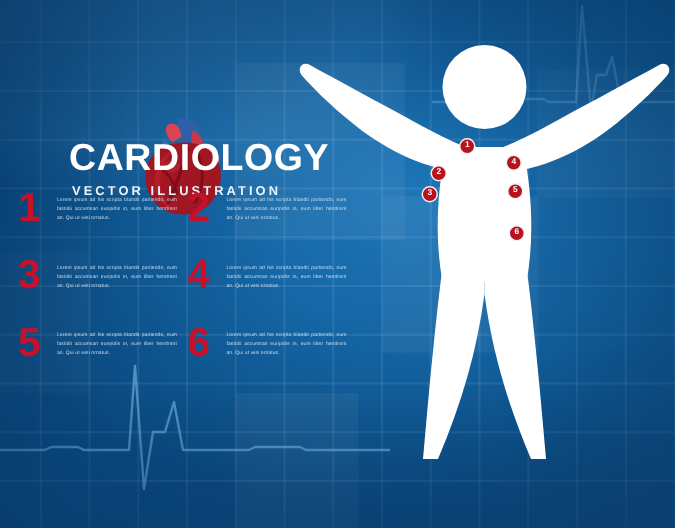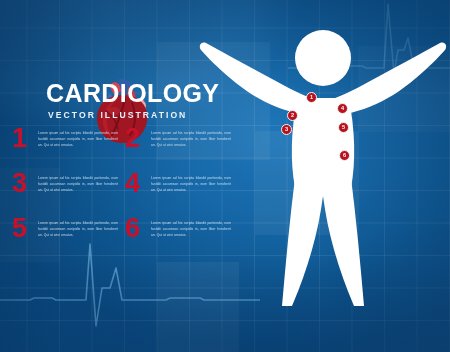--- a/index.html
+++ b/index.html
@@ -46,21 +46,21 @@
   .sw-br{right:-170px;bottom:-200px;width:480px;height:330px;border-radius:100% 0 0 0;
          background:linear-gradient(330deg, rgba(150,205,242,.16), rgba(150,205,242,0) 68%);}
   .dark-br{right:-60px;bottom:-120px;width:380px;height:250px;border-radius:100% 0 0 0;
          background:linear-gradient(330deg, rgba(8,48,90,.40), rgba(8,48,90,0) 70%);}
 
   .ecg{position:absolute;pointer-events:none;}
   .ecg-bl{left:-10px;top:238px;width:270px;height:95px;opacity:.75;}
   .ecg-tr{left:288px;top:-6px;width:175px;height:86px;opacity:.55;}
 
   
-  .title-wrap{position:absolute;left:46px;top:81px;width:180px;}
+  .title-wrap{position:absolute;left:46px;top:93px;width:180px;}
   .title{
     color:#ffffff;font-size:25px;font-weight:bold;letter-spacing:.4px;
     line-height:1;margin:0;white-space:nowrap;
   }
   .subtitle{
     color:#e8f2fb;font-size:8.6px;font-weight:bold;letter-spacing:2.05px;
     margin:4px 0 0 2px;white-space:nowrap;
   }
 
   .items{position:absolute;left:0;top:129px;width:225px;}

